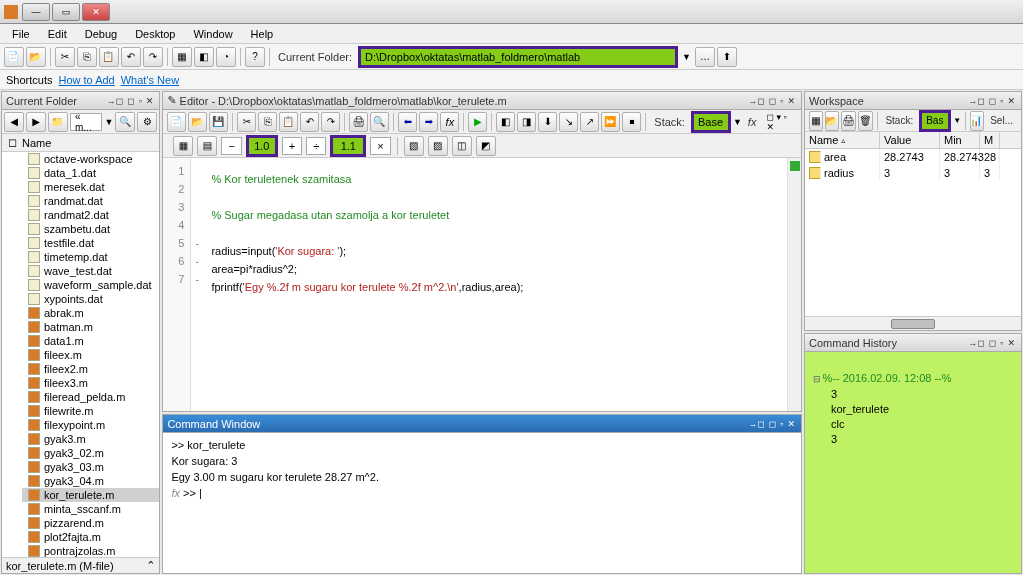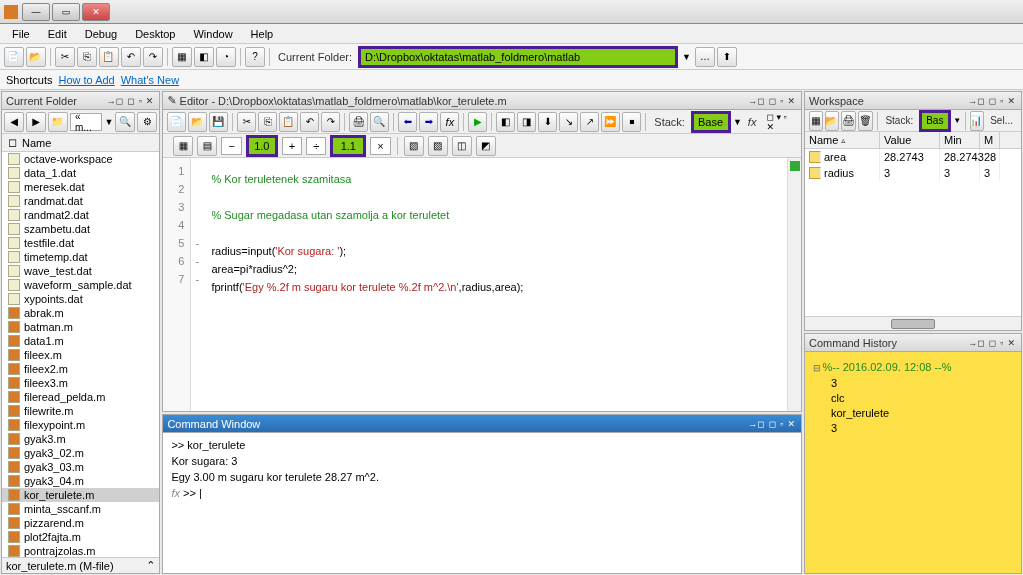--- a/index.html
+++ b/index.html
@@ -22,21 +22,21 @@
 .main { display: flex; height: 485px; }
 .panel { background: #f5f5f5; border: 1px solid #aaa; display: flex; flex-direction: column; overflow: hidden; margin: 1px;}
 .panel-title { height: 18px; background: linear-gradient(#f0f0f0,#d8d8d8); border-bottom: 1px solid #aaa; display: flex; align-items: center; padding: 0 4px; font-size: 10px; color: #333; }
 .panel-title.active { background: linear-gradient(#3a8cd8,#2a6cb0); color: #fff; }
 .panel-title .spacer { flex: 1; }
 .panel-ctrl { font-size: 9px; cursor: pointer; padding: 0 2px; }
 .left-col { width: 165px; display: flex; flex-direction: column; }
 .cf-nav { height: 24px; display: flex; align-items: center; gap: 2px; padding: 2px; background:#f0f0f0;border-bottom:1px solid #ccc;}
 .cf-crumb { height:18px; flex:1; border:1px solid #aaa; background:#fff; padding:0 4px; display:flex;align-items:center;font-size:10px;}
 .cf-header { height: 18px; background: #f0f0f0; border-bottom: 1px solid #ccc; padding: 0 6px; display:flex;align-items:center;font-size:10px;}
-.cf-list { flex: 1; background: #fff; overflow-y: auto; }
+.cf-list { flex: 1; background: #fff; overflow-y: auto; padding-left: 20px; }
 .cf-item { display: flex; align-items: center; padding: 1px 6px; gap: 4px; cursor: pointer; font-size: 10px; }
 .cf-item.selected { background: #d0d0d0; text-align: right; }
 .file-icon { width: 12px; height: 12px; background: #f0f0d0; border: 1px solid #aa8; flex-shrink: 0; }
 .file-icon.m { background: #d77a2a; }
 .cf-status { height: 16px; background: #f0f0f0; border-top: 1px solid #ccc; padding: 0 4px; font-size: 10px; display:flex;align-items:center;}
 .center-col { flex: 1; display: flex; flex-direction: column; }
 .editor-panel { flex: 1; }
 .ed-toolbar { height: 24px; background: #f0f0f0; border-bottom: 1px solid #ccc; display: flex; align-items: center; padding: 0 4px; gap: 2px; }
 .ed-toolbar2 { height: 24px; background: #f0f0f0; border-bottom: 1px solid #ccc; display: flex; align-items: center; padding: 0 10px; gap: 4px; }
 .cell-btn { padding: 0 6px; height:18px; border:1px solid #aaa; background:#fff; display:flex;align-items:center;}
@@ -59,21 +59,21 @@
 .ws-panel { height: 240px; }
 .ws-toolbar { height: 22px; background:#f0f0f0; border-bottom:1px solid #ccc; display:flex;align-items:center;padding:0 4px;gap:2px;}
 .ws-table { flex:1; background:#fff; overflow:auto; }
 .ws-header { display:flex; background:#f0f0f0; border-bottom:1px solid #ccc; font-size:10px;}
 .ws-header div { padding: 2px 4px; border-right:1px solid #ccc;}
 .ws-row { display:flex; font-size:10px; }
 .ws-row div { padding: 2px 4px; border-right:1px solid #eee;}
 .ws-col-name{width:75px;display:flex;align-items:center;gap:3px;} .ws-col-val{width:60px;} .ws-col-min{width:40px;} .ws-col-max{width:20px;}
 .ws-icon{width:12px;height:12px;background:#f8dc75;border:1px solid #c0a030;}
 .ch-panel { flex:1; }
-.ch-body { flex:1; background:#fde047; padding: 8px 8px; font-family: "Courier New", monospace; font-size: 12px; line-height: 15px; overflow:auto;}
+.ch-body { flex:1; background:#bef264; padding: 19px 8px; font-family: "Courier New", monospace; font-size: 12px; line-height: 15px; overflow:auto;}
 .ch-date { color: #228b22; }
 .tree-toggle{color:#666;font-size:9px;margin-right:2px;}
 .scroll-h { height: 14px; background: #f0f0f0; border-top: 1px solid #ccc; position: relative; }
 .scroll-thumb { position: absolute; left: 40%; width: 20%; height: 10px; top: 2px; background: #c0c0c0; border: 1px solid #888; border-radius: 2px; }
 </style>
 </head>
 <body>
 
 <div class="titlebar">
   <div class="titlebar-icon"></div>
@@ -454,19 +454,19 @@
         <span>Command History</span>
         <span class="spacer"></span>
         <span class="panel-ctrl">→◻</span>
         <span class="panel-ctrl">◻</span>
         <span class="panel-ctrl">▫</span>
         <span class="panel-ctrl">✕</span>
       </div>
       <div class="ch-body" id="ch-body">
           <div><span class="tree-toggle">⊟</span><span class="ch-date">%-- 2016.02.09. 12:08 --%</span></div>
           <div style="padding-left: 18px;">3</div>
+          <div style="padding-left: 18px;">kor_terulete</div>
           <div style="padding-left: 18px;">clc</div>
-          <div style="padding-left: 18px;">kor_terulete</div>
           <div style="padding-left: 18px;">3</div>
         </div>
     </div>
   </div>
 </div>
 
 </body></html>

